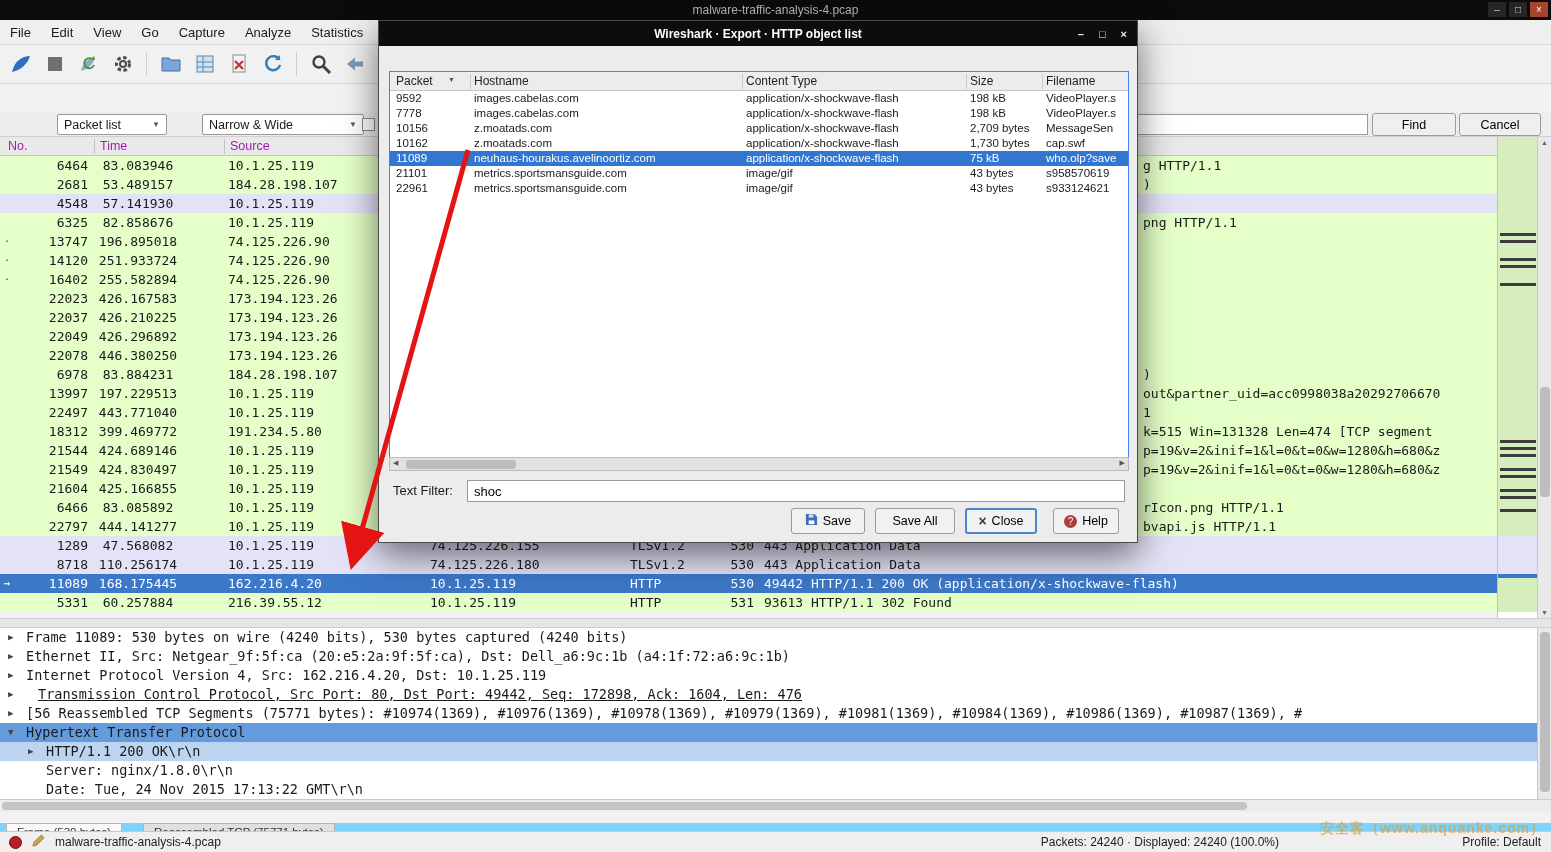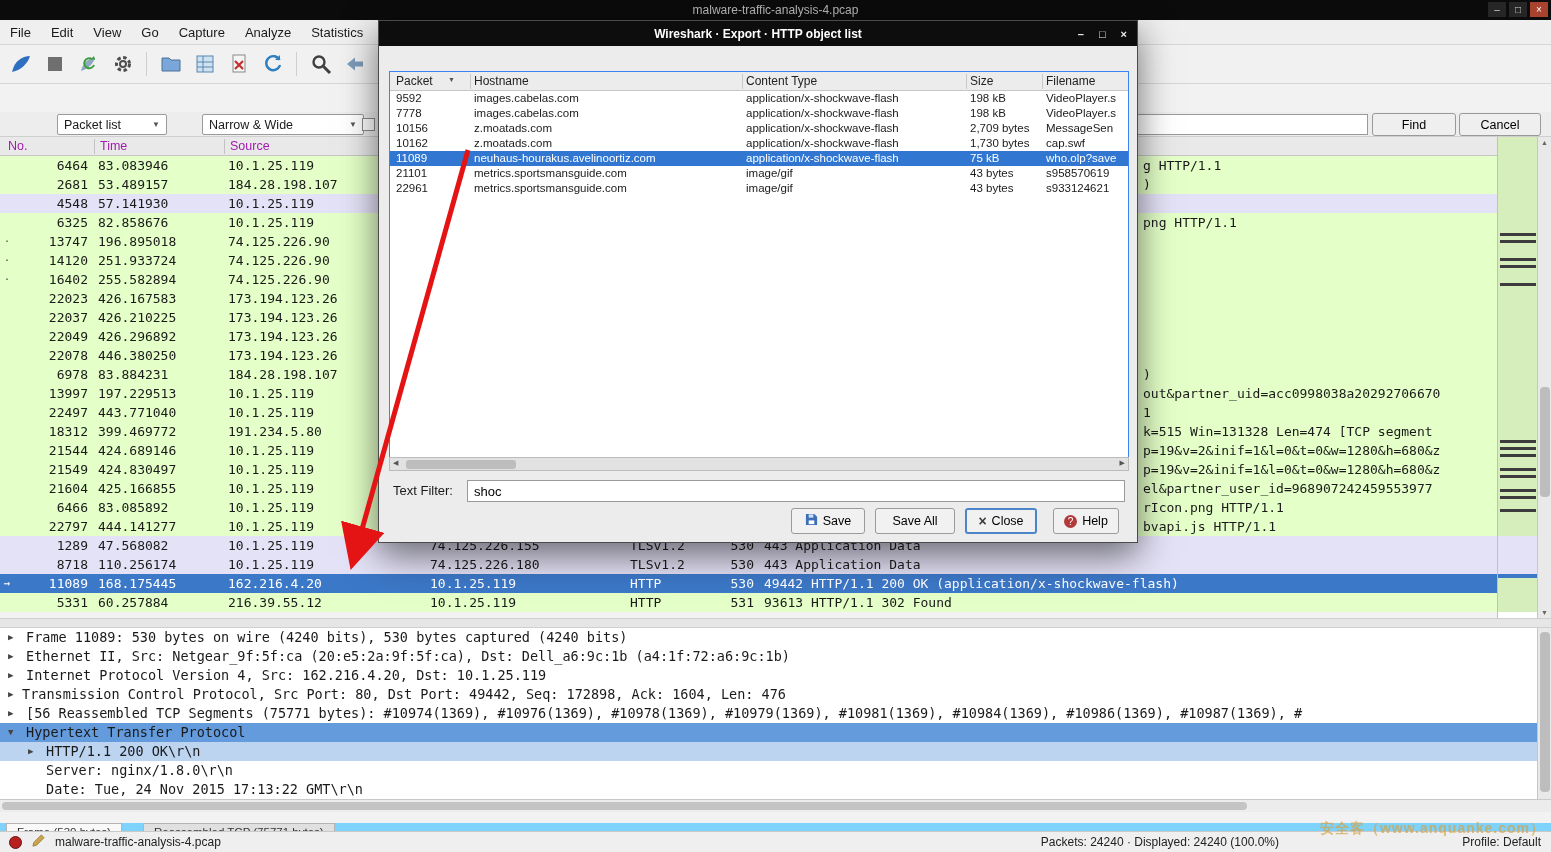--- a/index.html
+++ b/index.html
@@ -63,21 +63,21 @@
   #pkt-rows { position:absolute; left:0; top:156px; width:1537px; font-family:"DejaVu Sans Mono",monospace;
               font-size:13px; background:#fff; }
   .prow { position:relative; height:19px; line-height:19px; white-space:nowrap; }
   .prow.green { background:var(--row-green); }
   .prow.lavender { background:var(--row-lavender); }
   .prow.selected { background:var(--row-selected-bg); color:#fff; }
   .pc { position:absolute; top:0; }
   .pc.gutter { left:1px; width:12px; text-align:center; font-size:11px; color:#555; }
   .prow.selected .pc.gutter { color:#fff; }
   .pc.no { left:0; width:88px; text-align:right; }
-  .pc.time { left:98px; width:92px; text-align:left; }
+  .pc.time { left:92px; width:92px; text-align:center; }
   .pc.source { left:228px; }
   .pc.dest { left:430px; }
   .pc.proto { left:630px; }
   .pc.len { left:702px; width:52px; text-align:right; }
   .pc.info { left:764px; }
   .pc.tail { left:1143px; }
 
   .minimap { position:absolute; left:1497px; top:137px; width:40px; height:481px; background:#d6eebb;
              border-left:1px solid #c0c0c0; }
   .mm-mark { position:absolute; left:2px; width:36px; background:#3c3c3c; }
@@ -468,21 +468,20 @@
       </div>
       <div class="prow green">
         <span class="pc gutter"></span>
         <span class="pc no">21604</span>
         <span class="pc time">425.166855</span>
         <span class="pc source">10.1.25.119</span>
         <span class="pc dest"></span>
         <span class="pc proto"></span>
         <span class="pc len"></span>
         <span class="pc info"></span>
-        <span class="pc tail">el&amp;partner_user_id=968907242459553977</span>
       </div>
       <div class="prow green">
         <span class="pc gutter"></span>
         <span class="pc no">6466</span>
         <span class="pc time">83.085892</span>
         <span class="pc source">10.1.25.119</span>
         <span class="pc dest"></span>
         <span class="pc proto"></span>
         <span class="pc len"></span>
         <span class="pc info"></span>
@@ -579,21 +578,21 @@
       <div class="dline">
         <span class="darrow" style="left: 8px;">▶</span>
         <span class="dtext" style="left: 26px;">Ethernet II, Src: Netgear_9f:5f:ca (20:e5:2a:9f:5f:ca), Dst: Dell_a6:9c:1b (a4:1f:72:a6:9c:1b)</span>
       </div>
       <div class="dline">
         <span class="darrow" style="left: 8px;">▶</span>
         <span class="dtext" style="left: 26px;">Internet Protocol Version 4, Src: 162.216.4.20, Dst: 10.1.25.119</span>
       </div>
       <div class="dline">
         <span class="darrow" style="left: 8px;">▶</span>
-        <span class="dtext" style="left: 22px;">Transmission Control Protocol, Src Port: 80, Dst Port: 49442, Seq: 172898, Ack: 1604, Len: 476</span>
+        <span class="dtext" style="left: 38px; text-decoration: underline;">Transmission Control Protocol, Src Port: 80, Dst Port: 49442, Seq: 172898, Ack: 1604, Len: 476</span>
       </div>
       <div class="dline">
         <span class="darrow" style="left: 8px;">▶</span>
         <span class="dtext" style="left: 26px;">[56 Reassembled TCP Segments (75771 bytes): #10974(1369), #10976(1369), #10978(1369), #10979(1369), #10981(1369), #10984(1369), #10986(1369), #10987(1369), #</span>
       </div>
       <div class="dline sel">
         <span class="darrow" style="left: 8px;">▼</span>
         <span class="dtext" style="left: 26px;">Hypertext Transfer Protocol</span>
       </div>
       <div class="dline child">

